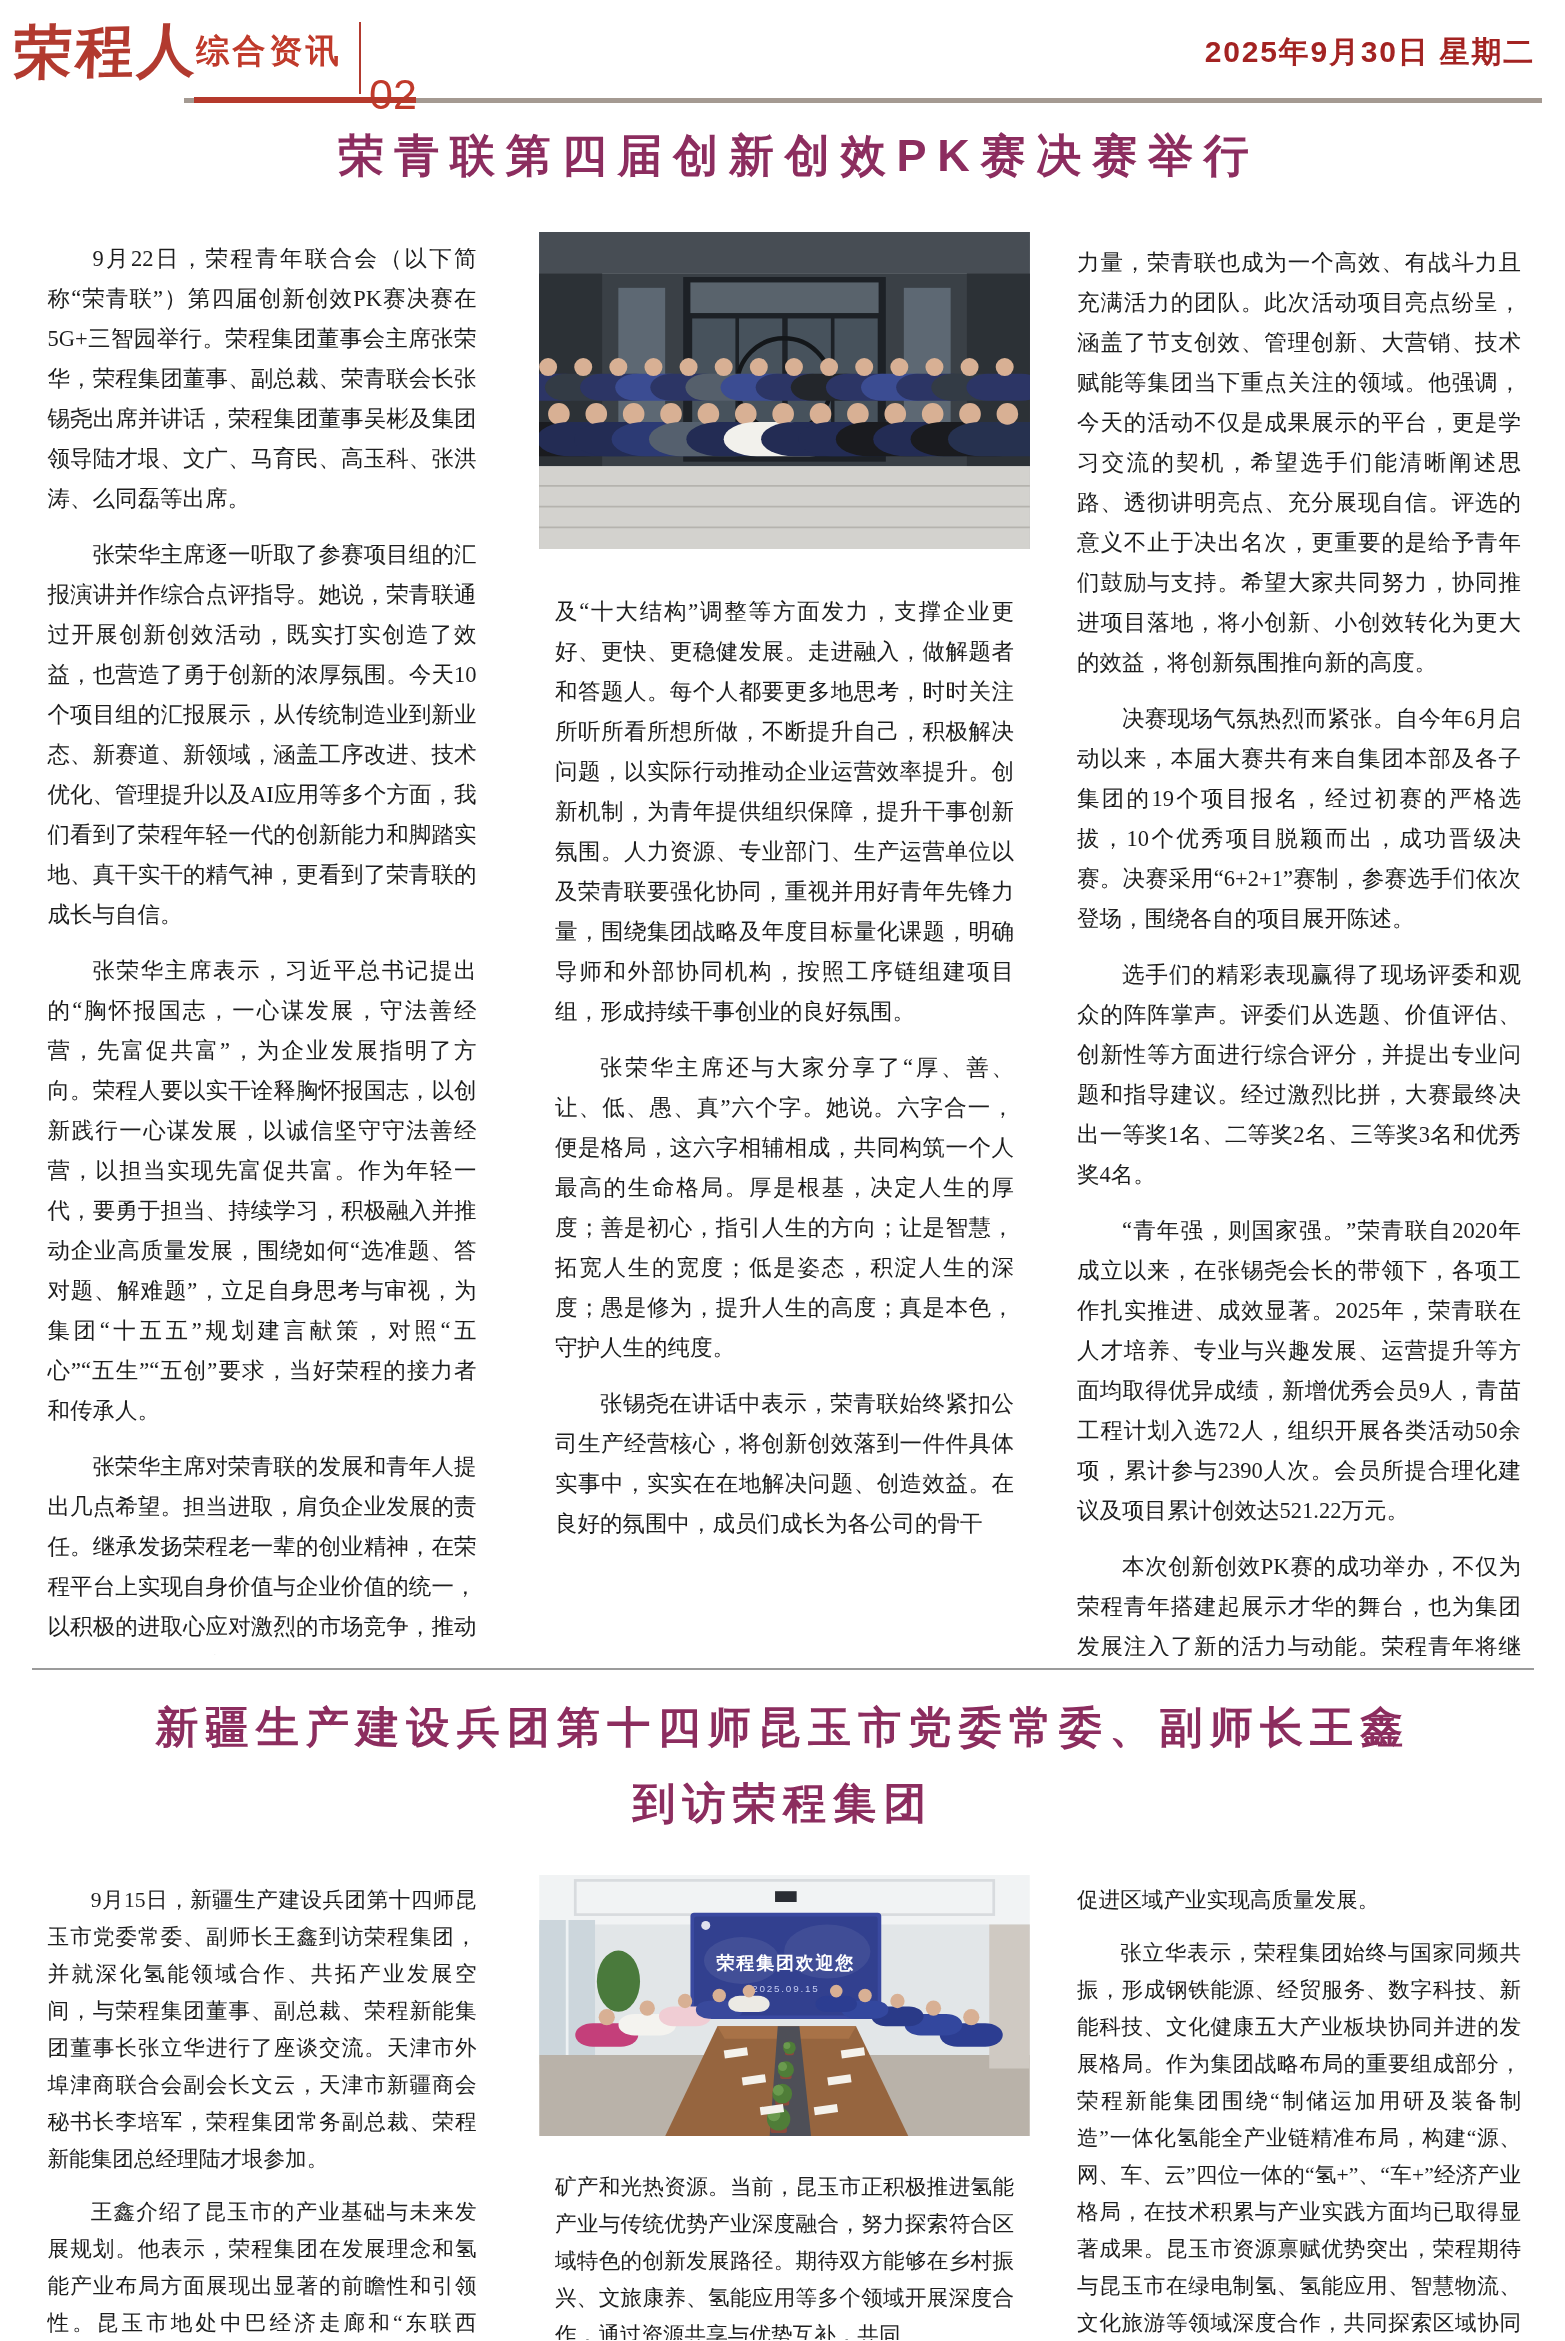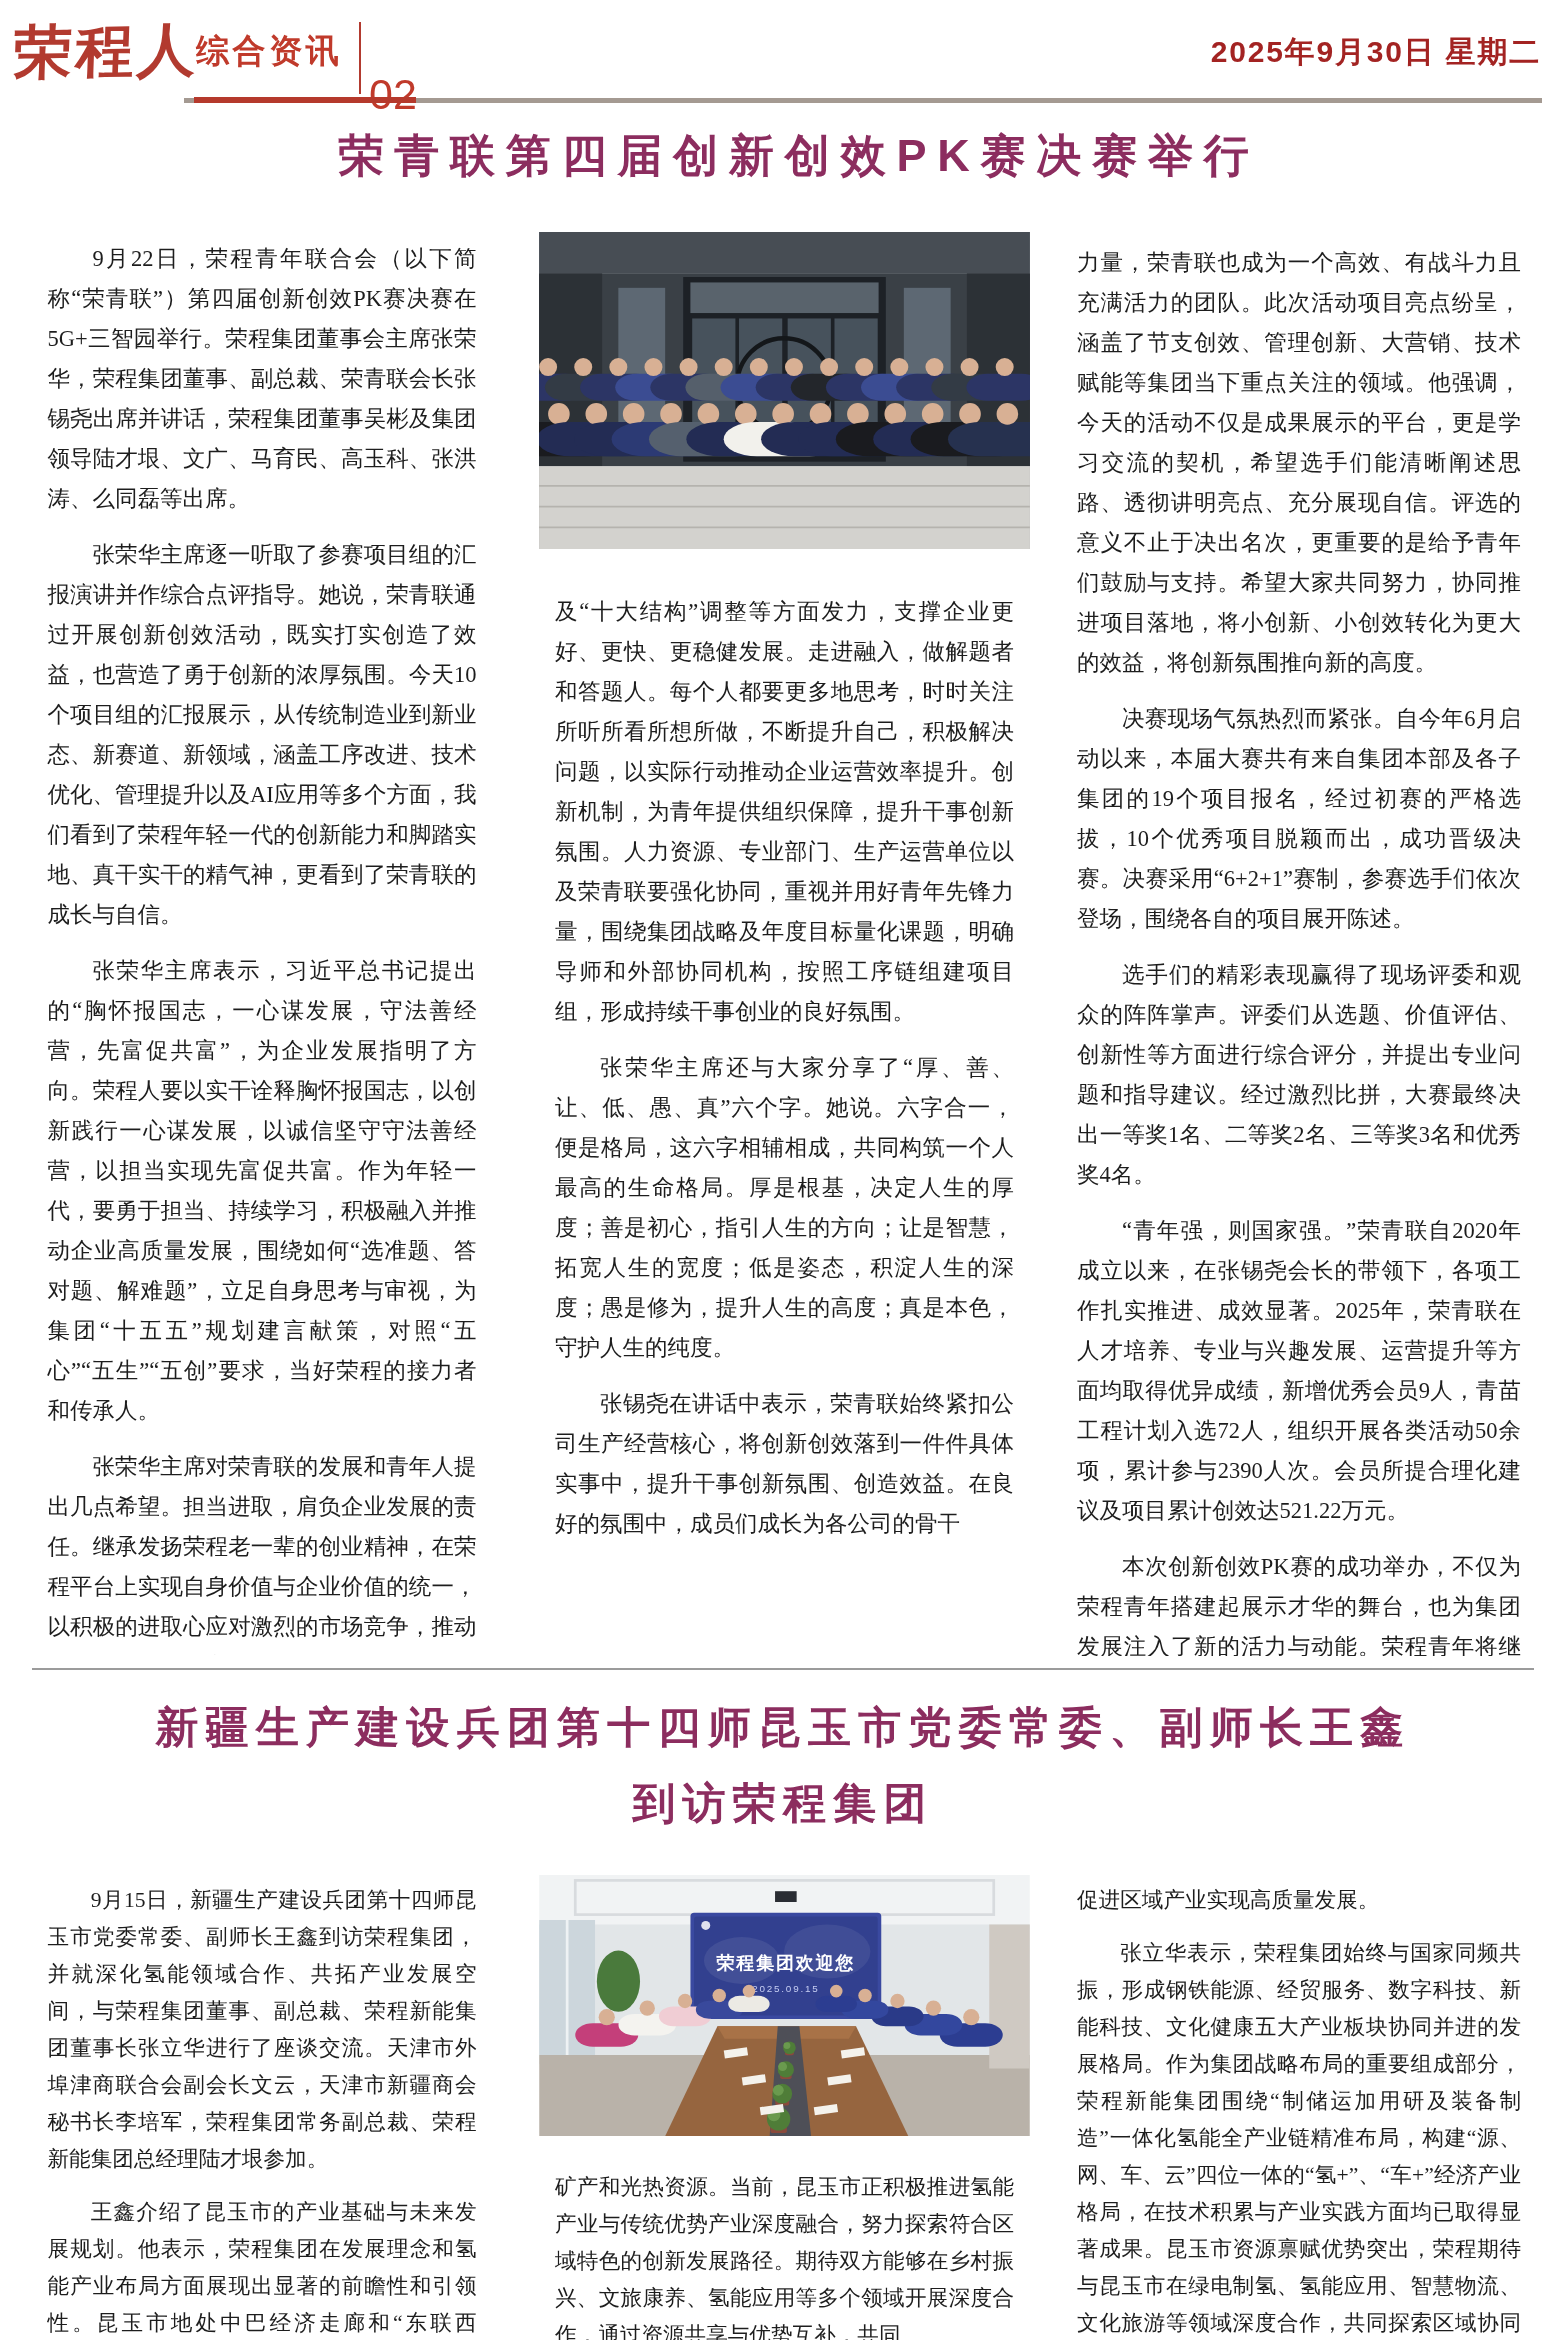--- a/index.html
+++ b/index.html
@@ -6,21 +6,21 @@
   .page{position:relative;width:1566px;height:2342px;background:#ffffff;overflow:hidden;
         font-family:"Liberation Serif", serif;}
   
   .logo{position:absolute;left:14.4px;top:12.6px;font-family:"DejaVu Serif", serif;font-weight:bold;
         font-size:58px;color:#b23a2f;letter-spacing:3.6px;transform:skewX(-3deg) rotate(-1deg);}
   .section{position:absolute;left:196px;top:29px;font-family:"Liberation Sans", sans-serif;
         font-weight:bold;font-size:33px;color:#c03a2b;letter-spacing:3.6px;}
   .vdiv{position:absolute;left:359px;top:21.6px;width:1.8px;height:72px;background:#b23a2f;}
   .pagenum{position:absolute;left:369px;top:25px;font-family:"Liberation Sans", sans-serif;
         font-size:43px;color:#c03a2b;margin-top:45px;}
-  .date{position:absolute;right:25px;top:32px;font-family:"Liberation Sans", sans-serif;
+  .date{position:absolute;right:31px;top:32px;font-family:"Liberation Sans", sans-serif;
         font-weight:bold;font-size:30px;color:#a32322;letter-spacing:1.8px;}
   .rule-gray{position:absolute;left:184px;top:98px;width:1358px;height:4.5px;background:#a49a92;}
   .rule-red{position:absolute;left:194px;top:97px;width:222px;height:6.3px;background:#b5392c;}
   
   .headline{position:absolute;left:0;width:100%;text-align:center;
         font-family:"Liberation Sans", sans-serif;font-weight:bold;color:#8c2d5f;}
   #h1a{top:126px;font-size:45px;letter-spacing:10.8px;margin-left:16px;}
   #h2l1{top:1699px;font-size:43px;letter-spacing:7.2px;}
   #h2l2{top:1775px;font-size:43px;letter-spacing:7.2px;}
   
@@ -130,21 +130,21 @@
           <circle cx="478.5" cy="202" r="12" fill="#d8b094"></circle>
           <rect x="454" y="211" width="132" height="38" rx="36.96" fill="#26314f"></rect>
           <circle cx="520" cy="202" r="12" fill="#d8b094"></circle>
         </g>
     </svg>
   </div>
 
   <div class="col a1" style="left:539px;top:576px;width:491px;height:1079px">
     <p class="cont">及“十大结构”调整等方面发力，支撑企业更好、更快、更稳健发展。走进融入，做解题者和答题人。每个人都要更多地思考，时时关注所听所看所想所做，不断提升自己，积极解决问题，以实际行动推动企业运营效率提升。创新机制，为青年提供组织保障，提升干事创新氛围。人力资源、专业部门、生产运营单位以及荣青联要强化协同，重视并用好青年先锋力量，围绕集团战略及年度目标量化课题，明确导师和外部协同机构，按照工序链组建项目组，形成持续干事创业的良好氛围。</p>
     <p>张荣华主席还与大家分享了“厚、善、让、低、愚、真”六个字。她说。六字合一，便是格局，这六字相辅相成，共同构筑一个人最高的生命格局。厚是根基，决定人生的厚度；善是初心，指引人生的方向；让是智慧，拓宽人生的宽度；低是姿态，积淀人生的深度；愚是修为，提升人生的高度；真是本色，守护人生的纯度。</p>
-    <p>张锡尧在讲话中表示，荣青联始终紧扣公司生产经营核心，将创新创效落到一件件具体实事中，提升干事创新氛围、创造效益。在良好的氛围中，成员们成长为各公司的骨干</p>
+    <p>张锡尧在讲话中表示，荣青联始终紧扣公司生产经营核心，将创新创效落到一件件具体实事中，实实在在地解决问题、创造效益。在良好的氛围中，成员们成长为各公司的骨干</p>
   </div>
 
   <div class="col a1" style="left:1061px;top:227px;width:476px;height:1429px">
     <p class="cont">力量，荣青联也成为一个高效、有战斗力且充满活力的团队。此次活动项目亮点纷呈，涵盖了节支创效、管理创新、大营销、技术赋能等集团当下重点关注的领域。他强调，今天的活动不仅是成果展示的平台，更是学习交流的契机，希望选手们能清晰阐述思路、透彻讲明亮点、充分展现自信。评选的意义不止于决出名次，更重要的是给予青年们鼓励与支持。希望大家共同努力，协同推进项目落地，将小创新、小创效转化为更大的效益，将创新氛围推向新的高度。</p>
     <p>决赛现场气氛热烈而紧张。自今年6月启动以来，本届大赛共有来自集团本部及各子集团的19个项目报名，经过初赛的严格选拔，10个优秀项目脱颖而出，成功晋级决赛。决赛采用“6+2+1”赛制，参赛选手们依次登场，围绕各自的项目展开陈述。</p>
     <p>选手们的精彩表现赢得了现场评委和观众的阵阵掌声。评委们从选题、价值评估、创新性等方面进行综合评分，并提出专业问题和指导建议。经过激烈比拼，大赛最终决出一等奖1名、二等奖2名、三等奖3名和优秀奖4名。</p>
     <p>“青年强，则国家强。”荣青联自2020年成立以来，在张锡尧会长的带领下，各项工作扎实推进、成效显著。2025年，荣青联在人才培养、专业与兴趣发展、运营提升等方面均取得优异成绩，新增优秀会员9人，青苗工程计划入选72人，组织开展各类活动50余项，累计参与2390人次。会员所提合理化建议及项目累计创效达521.22万元。</p>
     <p>本次创新创效PK赛的成功举办，不仅为荣程青年搭建起展示才华的舞台，也为集团发展注入了新的活力与动能。荣程青年将继续秉持“自强不息、奋斗不止、永不言败”的精神，勇担创新使命，为集团数智化转型绿色低碳高质协同发展贡献青春力量。</p>
   </div>
 

